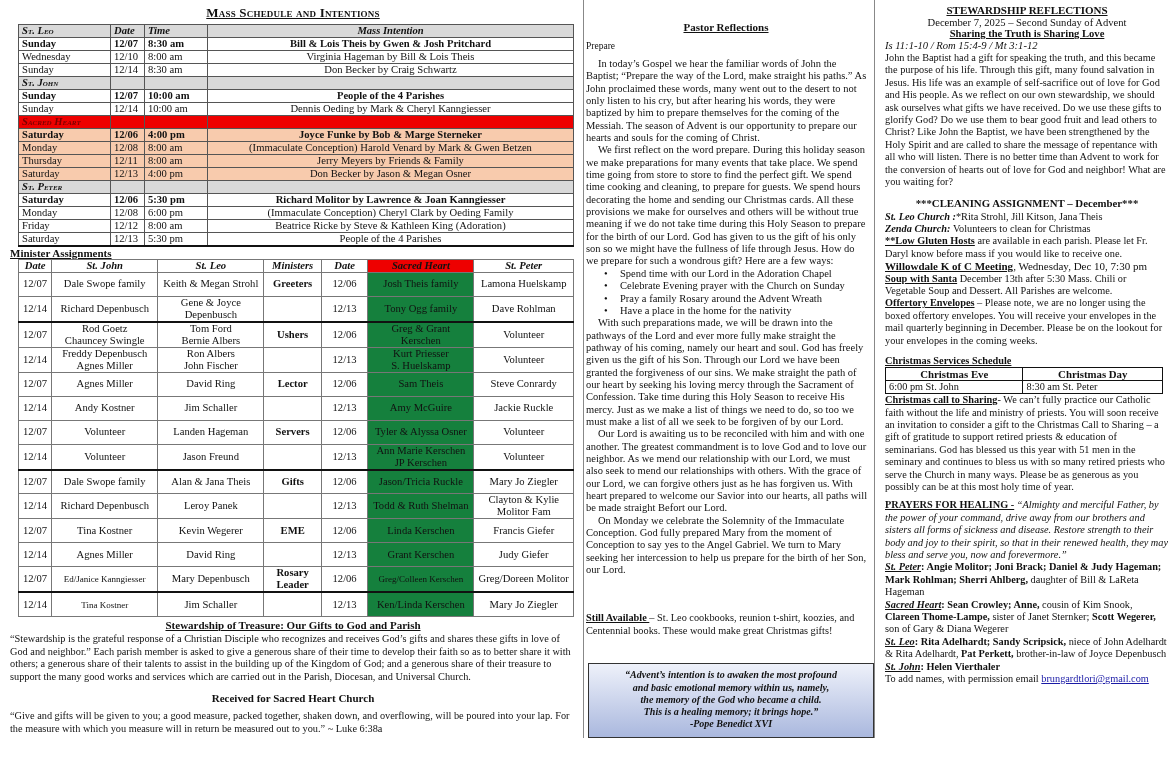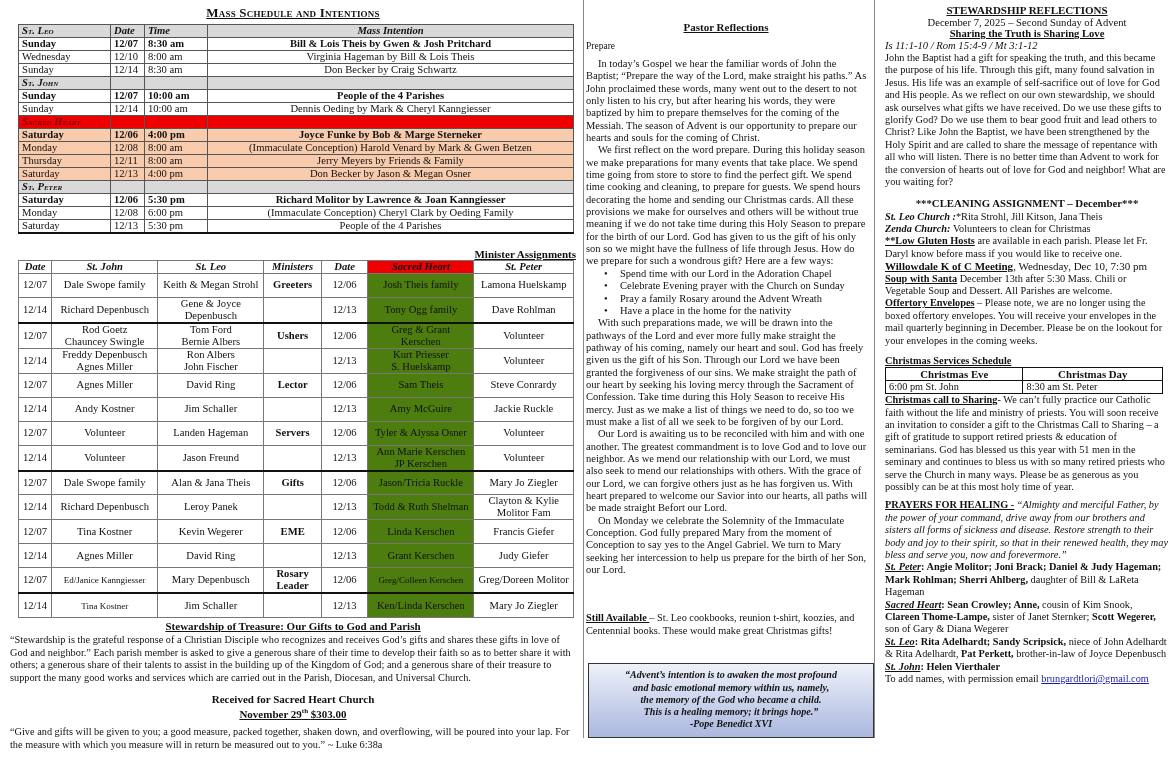--- a/index.html
+++ b/index.html
@@ -23,26 +23,26 @@
   #mass-table td.c-date { width: 34px; }
   #mass-table td.c-time { width: 63px; margin-left: 10px; }
   #mass-table td.c-int { text-align: center; }
   #mass-table tr.hdr td { background: #d9d9d9; font-style: italic; font-weight: bold; }
   #mass-table tr.hdr td.church { font-variant: small-caps; }
   #mass-table tr.hdr-red td { background: #ee0000; color: #7a0000; }
   #mass-table tr.bold td { font-weight: bold; }
   #mass-table tr.sh td { background: #f8cbad; }
   #mass-table tr.thick-bot td { border-bottom: 2px solid #111; }
 
-  .minister-title { text-align: right; font-weight: bold; text-decoration: underline; font-size: 11px; margin-top: 14px; line-height: 12px; }
+  .minister-title { text-align: left; font-weight: bold; text-decoration: underline; font-size: 11px; margin-top: 0; line-height: 12px; }
   #min-table { margin-left: 8px; width: 556px; font-size: 10.6px; }
   #min-table td, #min-table th { border: 1px solid #777; text-align: center; padding: 0 2px; line-height: 12px; height: 24px; }
   #min-table th { height: 13px; font-style: italic; font-weight: bold; }
   #min-table th.sh-head { background: #ee0000; color: #111; }
-  #min-table td.sh { background: #4d7c0f; }
+  #min-table td.sh { background: #15803d; }
   #min-table td.role { font-weight: bold; }
   #min-table td.small { font-size: 9px; }
   #min-table tr.thick-top td { border-top: 2px solid #111; }
 
   .stew-head { text-align: center; font-weight: bold; text-decoration: underline; font-size: 11px; margin-top: 2px; }
   .stew-body { font-size: 10.3px; line-height: 12.6px; margin-top: 1px; }
   .received { text-align: center; font-weight: bold; font-size: 11px; margin-top: 8px; line-height: 12.5px; }
   .received .u { text-decoration: underline; }
   .luke { font-size: 10.3px; line-height: 12.6px; margin-top: 6px; }
 
@@ -167,20 +167,26 @@
           <td class="c-date">12/06</td>
           <td class="c-time">5:30 pm</td>
           <td class="c-int">Richard Molitor by Lawrence &amp; Joan Kanngiesser</td>
         </tr>
         <tr class="">
           <td class="c-day">Monday</td>
           <td class="c-date">12/08</td>
           <td class="c-time">6:00 pm</td>
           <td class="c-int">(Immaculate Conception) Cheryl Clark by Oeding Family</td>
         </tr>
+        <tr class="">
+          <td class="c-day">Friday</td>
+          <td class="c-date">12/12</td>
+          <td class="c-time">8:00 am</td>
+          <td class="c-int">Beatrice Ricke by Steve &amp; Kathleen King (Adoration)</td>
+        </tr>
         <tr class="thick-bot">
           <td class="c-day">Saturday</td>
           <td class="c-date">12/13</td>
           <td class="c-time">5:30 pm</td>
           <td class="c-int">People of the 4 Parishes</td>
         </tr>
       </tbody>
     </table>
 
   <div class="minister-title">Minister Assignments</div>
@@ -323,21 +329,20 @@
           <td class="sh">Ken/Linda Kerschen</td>
           <td>Mary Jo Ziegler</td>
         </tr>
       </tbody>
   </table>
 
   <div class="stew-head">Stewardship of Treasure: Our Gifts to God and Parish</div>
   <div class="stew-body">“Stewardship is the grateful response of a Christian Disciple who recognizes and receives God’s gifts and shares these gifts in love of God and neighbor.” Each parish member is asked to give a generous share of their time to develop their faith so as to better share it with others; a generous share of their talents to assist in the building up of the Kingdom of God; and a generous share of their treasure to support the many good works and services which are carried out in the Parish, Diocesan, and Universal Church.</div>
   <div class="received">
     <div>Received for Sacred Heart Church</div>
-    <div class="u"><span>November 29</span><sup style="font-size:7px">th</sup> <span>$303.00</span></div>
   </div>
   <div class="luke">“Give and gifts will be given to you; a good measure, packed together, shaken down, and overflowing, will be poured into your lap. For the measure with which you measure will in return be measured out to you.” ~ Luke 6:38a</div>
 </div>
 
 <div class="col" id="col-mid">
   <div class="pastor-title">Pastor Reflections</div>
   <div class="prepare">Prepare</div>
   <div class="para">In today’s Gospel we hear the familiar words of John the Baptist; “Prepare the way of the Lord, make straight his paths.” As John proclaimed these words, many went out to the desert to not only listen to his cry, but after hearing his words, they were baptized by him to prepare themselves for the coming of the Messiah.  The season of Advent is our opportunity to prepare our hearts and souls for the coming of Christ.</div>
   <div class="para">We first reflect on the word prepare.  During this holiday season we make preparations for many events that take place. We spend time going from store to store to find the perfect gift. We spend time cooking and cleaning, to prepare for guests.  We spend hours decorating the home and sending our Christmas cards.  All these provisions we make for ourselves and others will be without true meaning if we do not take time during this Holy Season to prepare for the birth of our Lord.  God has given to us the gift of his only son so we might have the fullness of life through Jesus.  How do we prepare for such a wondrous gift?  Here are a few ways:</div>
   <ul class="ways">

